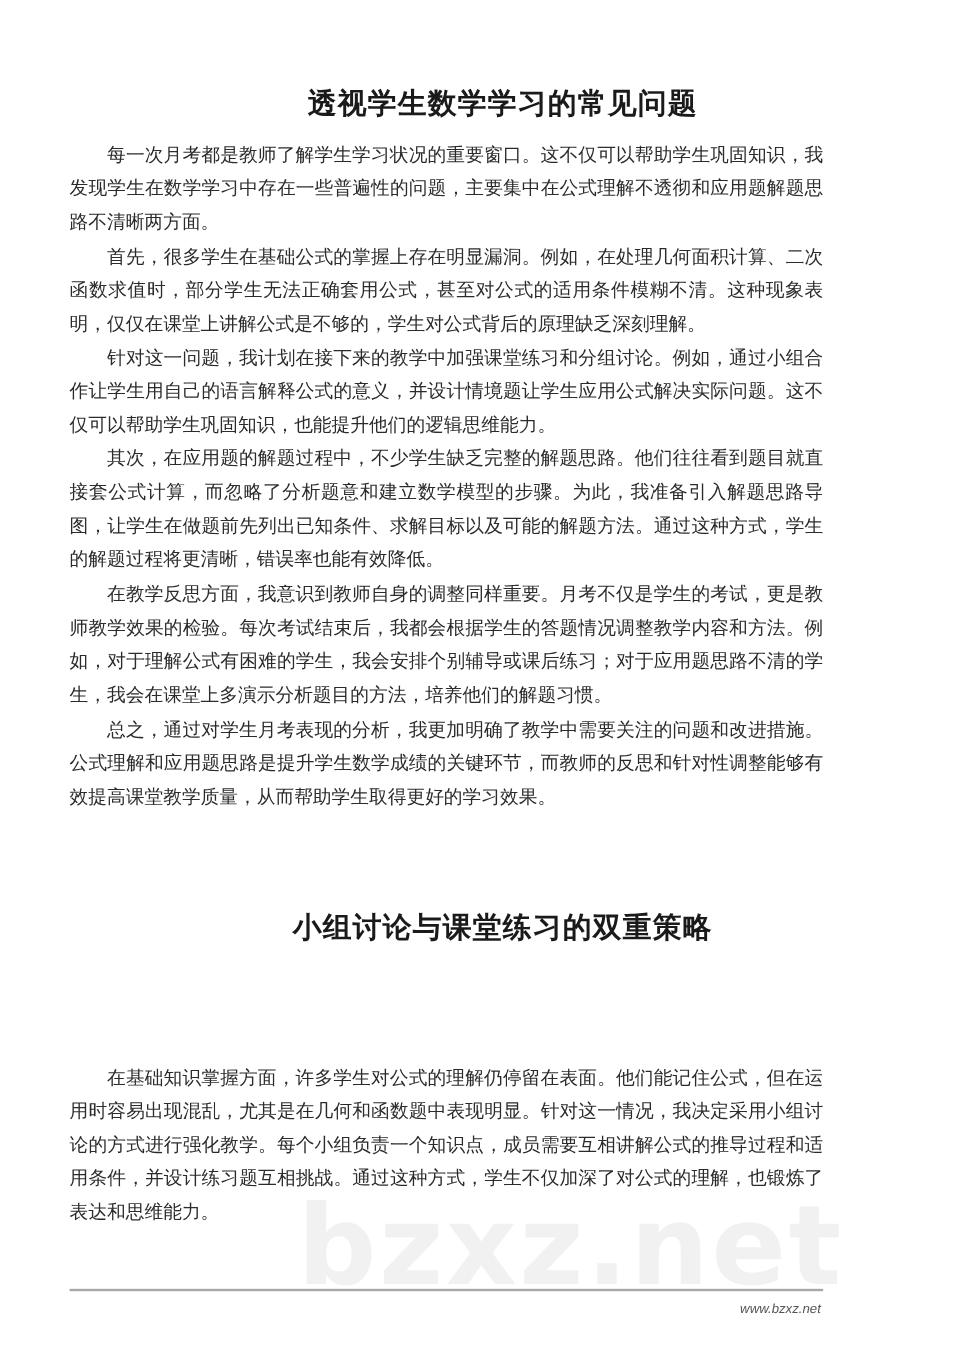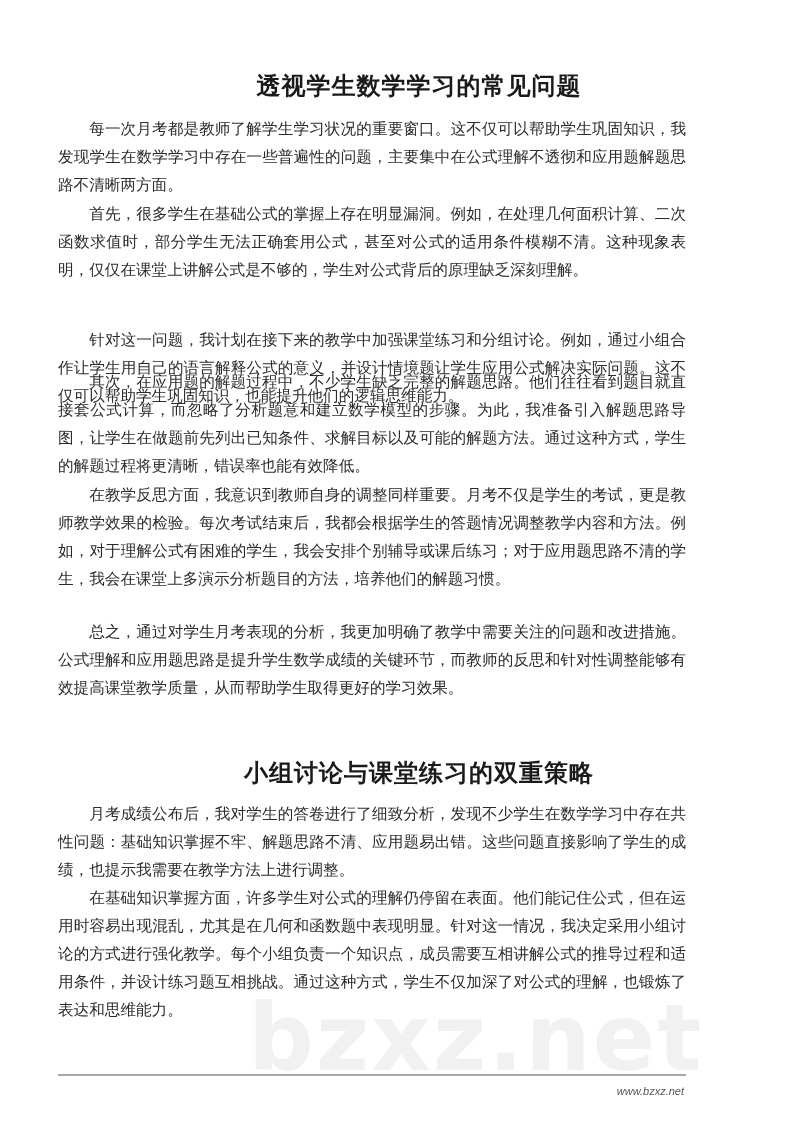--- a/index.html
+++ b/index.html
@@ -39,25 +39,24 @@
 <body>
 
 <div class="page">
 
   <div class="watermark">bzxz.net</div>
 
   <h1 class="title" style="top:70px;margin:0;">透视学生数学学习的常见问题</h1>
 
   <p class="para" style="top:115px;">每一次月考都是教师了解学生学习状况的重要窗口。这不仅可以帮助学生巩固知识，我发现学生在数学学习中存在一些普遍性的问题，主要集中在公式理解不透彻和应用题解题思路不清晰两方面。</p>
   <p class="para" style="top:200px;">首先，很多学生在基础公式的掌握上存在明显漏洞。例如，在处理几何面积计算、二次函数求值时，部分学生无法正确套用公式，甚至对公式的适用条件模糊不清。这种现象表明，仅仅在课堂上讲解公式是不够的，学生对公式背后的原理缺乏深刻理解。</p>
-  <p class="para" style="top:284px;margin-top:42px;">针对这一问题，我计划在接下来的教学中加强课堂练习和分组讨论。例如，通过小组合作让学生用自己的语言解释公式的意义，并设计情境题让学生应用公式解决实际问题。这不仅可以帮助学生巩固知识，也能提升他们的逻辑思维能力。</p>
+  <p class="para" style="top:284px;">针对这一问题，我计划在接下来的教学中加强课堂练习和分组讨论。例如，通过小组合作让学生用自己的语言解释公式的意义，并设计情境题让学生应用公式解决实际问题。这不仅可以帮助学生巩固知识，也能提升他们的逻辑思维能力。</p>
   <p class="para" style="top:368px;">其次，在应用题的解题过程中，不少学生缺乏完整的解题思路。他们往往看到题目就直接套公式计算，而忽略了分析题意和建立数学模型的步骤。为此，我准备引入解题思路导图，让学生在做题前先列出已知条件、求解目标以及可能的解题方法。通过这种方式，学生的解题过程将更清晰，错误率也能有效降低。</p>
   <p class="para" style="top:481px;">在教学反思方面，我意识到教师自身的调整同样重要。月考不仅是学生的考试，更是教师教学效果的检验。每次考试结束后，我都会根据学生的答题情况调整教学内容和方法。例如，对于理解公式有困难的学生，我会安排个别辅导或课后练习；对于应用题思路不清的学生，我会在课堂上多演示分析题目的方法，培养他们的解题习惯。</p>
-  <p class="para" style="top:594px;margin-top:24px;">总之，通过对学生月考表现的分析，我更加明确了教学中需要关注的问题和改进措施。公式理解和应用题思路是提升学生数学成绩的关键环节，而教师的反思和针对性调整能够有效提高课堂教学质量，从而帮助学生取得更好的学习效果。</p>
+  <p class="para" style="top:594px;">总之，通过对学生月考表现的分析，我更加明确了教学中需要关注的问题和改进措施。公式理解和应用题思路是提升学生数学成绩的关键环节，而教师的反思和针对性调整能够有效提高课堂教学质量，从而帮助学生取得更好的学习效果。</p>
 
   <h1 class="title" style="top:757px;margin:0;">小组讨论与课堂练习的双重策略</h1>
 
-  <p class="para" style="top:800px;">月考成绩公布后，我对学生的答卷进行了细致分析，发现不少学生在数学学习中存在共性问题：基础知识掌握不牢、解题思路不清、应用题易出错。这些问题直接影响了学生的成绩，也提示我需要在教学方法上进行调整。</p>
   <p class="para" style="top:884px;">在基础知识掌握方面，许多学生对公式的理解仍停留在表面。他们能记住公式，但在运用时容易出现混乱，尤其是在几何和函数题中表现明显。针对这一情况，我决定采用小组讨论的方式进行强化教学。每个小组负责一个知识点，成员需要互相讲解公式的推导过程和适用条件，并设计练习题互相挑战。通过这种方式，学生不仅加深了对公式的理解，也锻炼了表达和思维能力。</p>
 
   <div class="footer-rule"></div>
   <div class="footer-url">www.bzxz.net</div>
 </div>
 
 </body></html>

